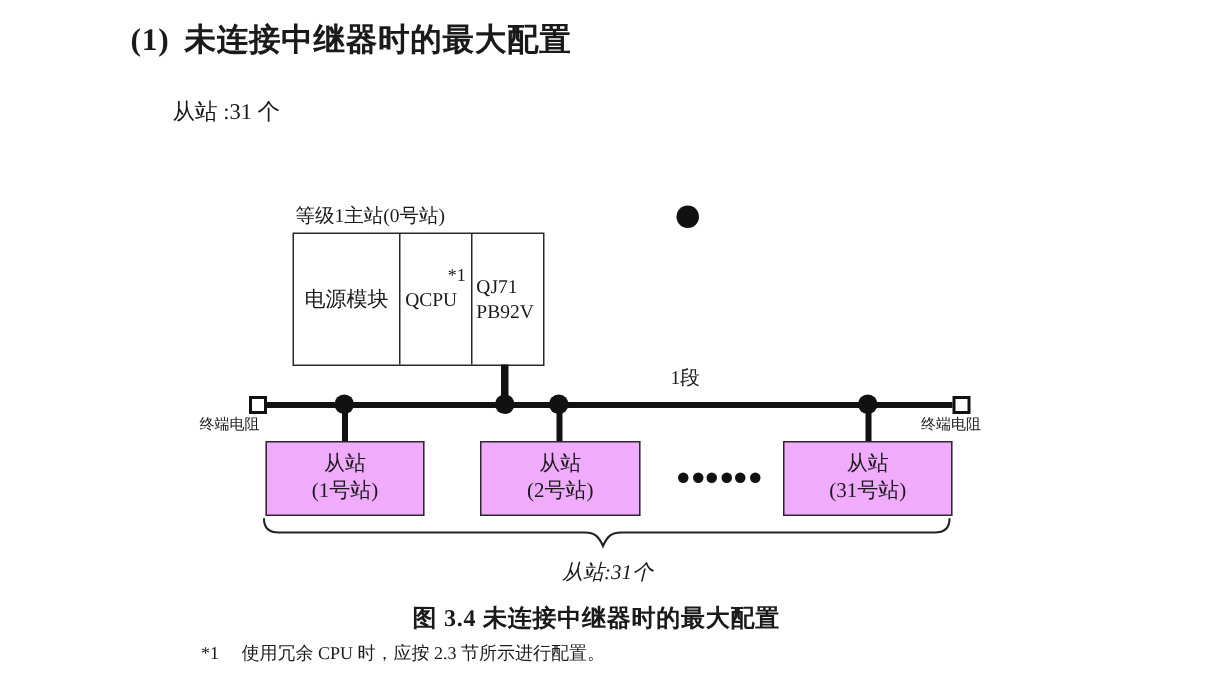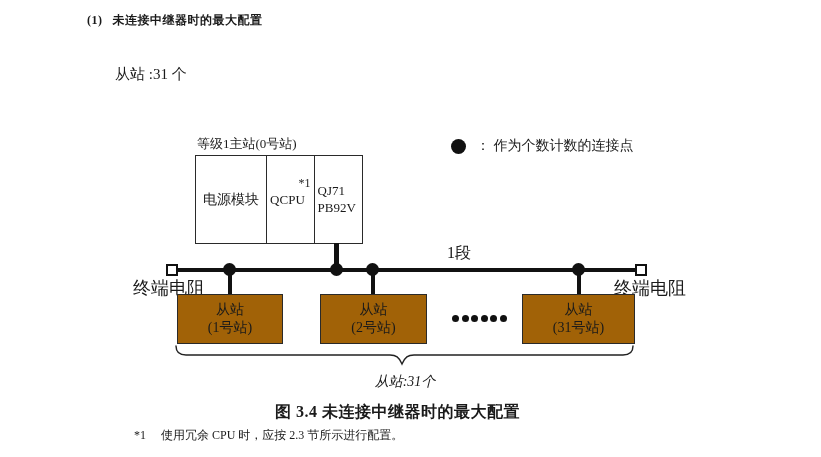--- a/index.html
+++ b/index.html
@@ -9,21 +9,21 @@
     width: 821px;
     height: 457px;
     background: #ffffff;
     color: #1a1a1a;
     font-family: "Liberation Serif", "DejaVu Serif", serif;
     overflow: hidden;
   }
   
   .heading {
     position: absolute; left: 87px; top: 12px;
-    font-size: 12px; font-weight: bold; letter-spacing: 0.5px;
+    font-size: 21px; font-weight: bold; letter-spacing: 0.5px;
     white-space: nowrap;
   }
   .heading .num { margin-right: 10px; }
   .spec-line { position: absolute; left: 115px; font-size: 15px; white-space: nowrap; }
   .spec-line.master { top: 42px; }
   .spec-line.slave  { top: 65px; }
   
   .legend {
     position: absolute; left: 451px; top: 137px;
     display: flex; align-items: center; font-size: 14px; white-space: nowrap;
@@ -53,26 +53,26 @@
   .stub.s2 { left: 371px; top: 270px; width: 4px; height: 24px; }
   .stub.s31 { left: 577px; top: 270px; width: 4px; height: 24px; }
   .bus { position: absolute; left: 172px; top: 268px; width: 469px; height: 4px; background: #111; }
   .cdot { position: absolute; top: 263px; width: 13px; height: 13px; background: #111; border-radius: 50%; }
   .cdot.d1 { left: 223px; } .cdot.d2 { left: 330px; } .cdot.d3 { left: 366px; } .cdot.d4 { left: 572px; }
   .term-sq {
     position: absolute; top: 264px; width: 12px; height: 12px;
     background: #fff; border: 2px solid #111;
   }
   .term-sq.left { left: 166px; } .term-sq.right { left: 635px; }
-  .seg-label { position: absolute; left: 447px; top: 243px; font-size: 16px; white-space: nowrap; }
-  .term-label { position: absolute; top: 276px; font-size: 18px; white-space: nowrap; }
+  .seg-label { position: absolute; left: 447px; top: 243px; font-size: 13px; white-space: nowrap; }
+  .term-label { position: absolute; top: 276px; font-size: 10px; white-space: nowrap; }
   .term-label.left { left: 133px; } .term-label.right { left: 614px; }
   
   .slave-box {
-    position: absolute; top: 294px; height: 50px; border: 1.5px solid #2a2a2a; background: #a16207;
+    position: absolute; top: 294px; height: 50px; border: 1.5px solid #2a2a2a; background: #f0abfc;
     display: flex; flex-direction: column; align-items: center; justify-content: center;
     font-size: 14px; line-height: 1.3; text-align: center;
   }
   .slave-box.b1 { left: 177px; width: 106px; }
   .slave-box.b2 { left: 320px; width: 107px; }
   .slave-box.b31 { left: 522px; width: 113px; }
   .ellipsis { position: absolute; left: 452px; top: 315px; display: flex; gap: 2.5px; align-items: center; }
   .ellipsis i { width: 7px; height: 7px; background: #111; border-radius: 50%; display: block; }
   
   .brace { position: absolute; left: 174px; top: 344px; }
@@ -88,21 +88,20 @@
 
 <div class="page">
 
   <div class="heading">
     <span class="num">(1)</span><span>未连接中继器时的最大配置</span>
   </div>
   <div class="spec-line slave">从站 :31 个</div>
 
   <div class="legend">
     <span class="legend-dot"></span>
-    <span>：  作为个数计数的连接点</span>
   </div>
 
   <div class="master-label">等级1主站(0号站)</div>
   <div class="master-box">
     <div class="mcell c1">
       <span>电源模块</span>
     </div>
     <div class="mcell c2">
       <span class="note">*1</span>
       <span>QCPU</span>

